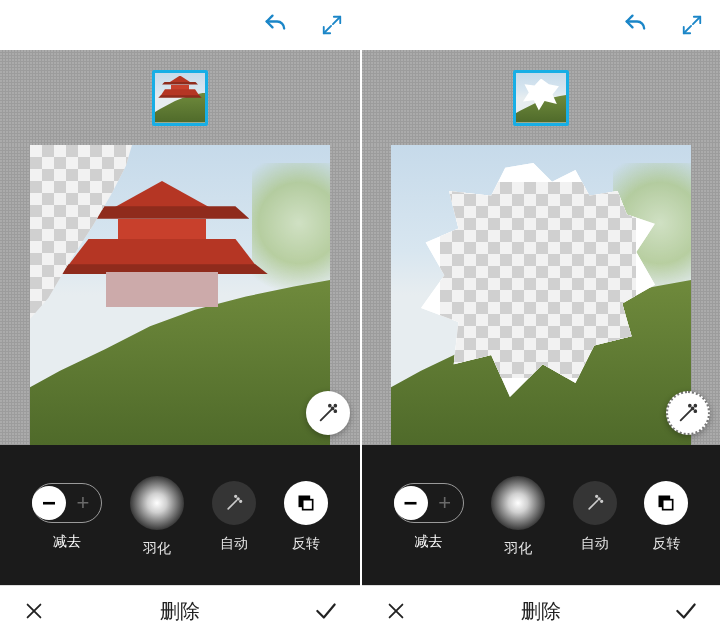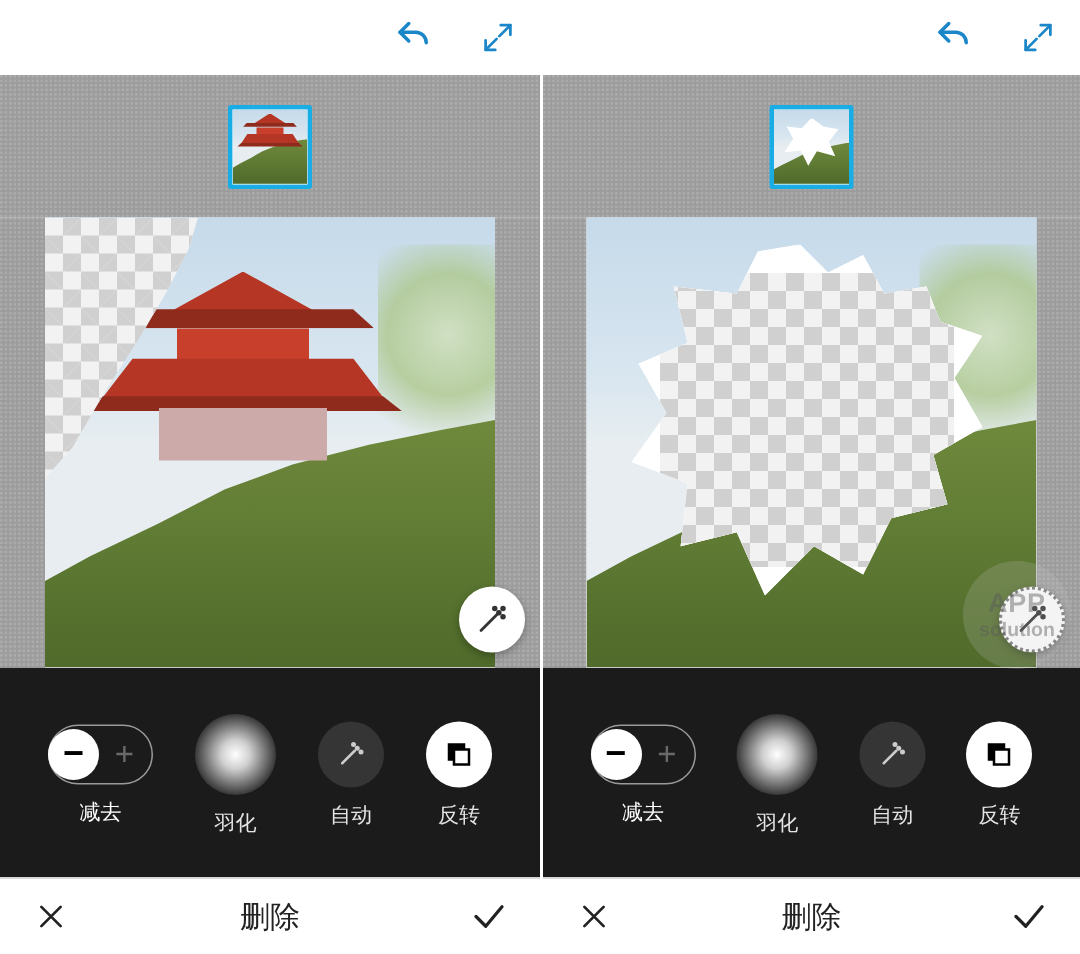--- a/index.html
+++ b/index.html
@@ -266,24 +266,20 @@
       <svg width="22" height="22" viewBox="0 0 24 24" fill="none" stroke="#333" stroke-width="2" stroke-linecap="round">
           <path d="M4 20L16 8"></path>
           <circle cx="17" cy="7" r="1" fill="#333"></circle>
           <circle cx="20" cy="4" r="1" fill="#333"></circle>
           <circle cx="20" cy="10" r="1" fill="#333"></circle>
           <circle cx="14" cy="4" r="1" fill="#333"></circle>
         </svg>
     </div>
   </div>
 
-  <div class="watermark">
-    <span>APP</span>
-    <span>solution</span>
-  </div>
 
   <div class="toolbar">
     <div class="tool active">
       <div class="minus-plus">
         <div class="mp-circle">
             <span>−</span>
           </div>
         <div class="mp-half mp-plus">+</div>
       </div>
       <span class="tool-label">减去</span>

